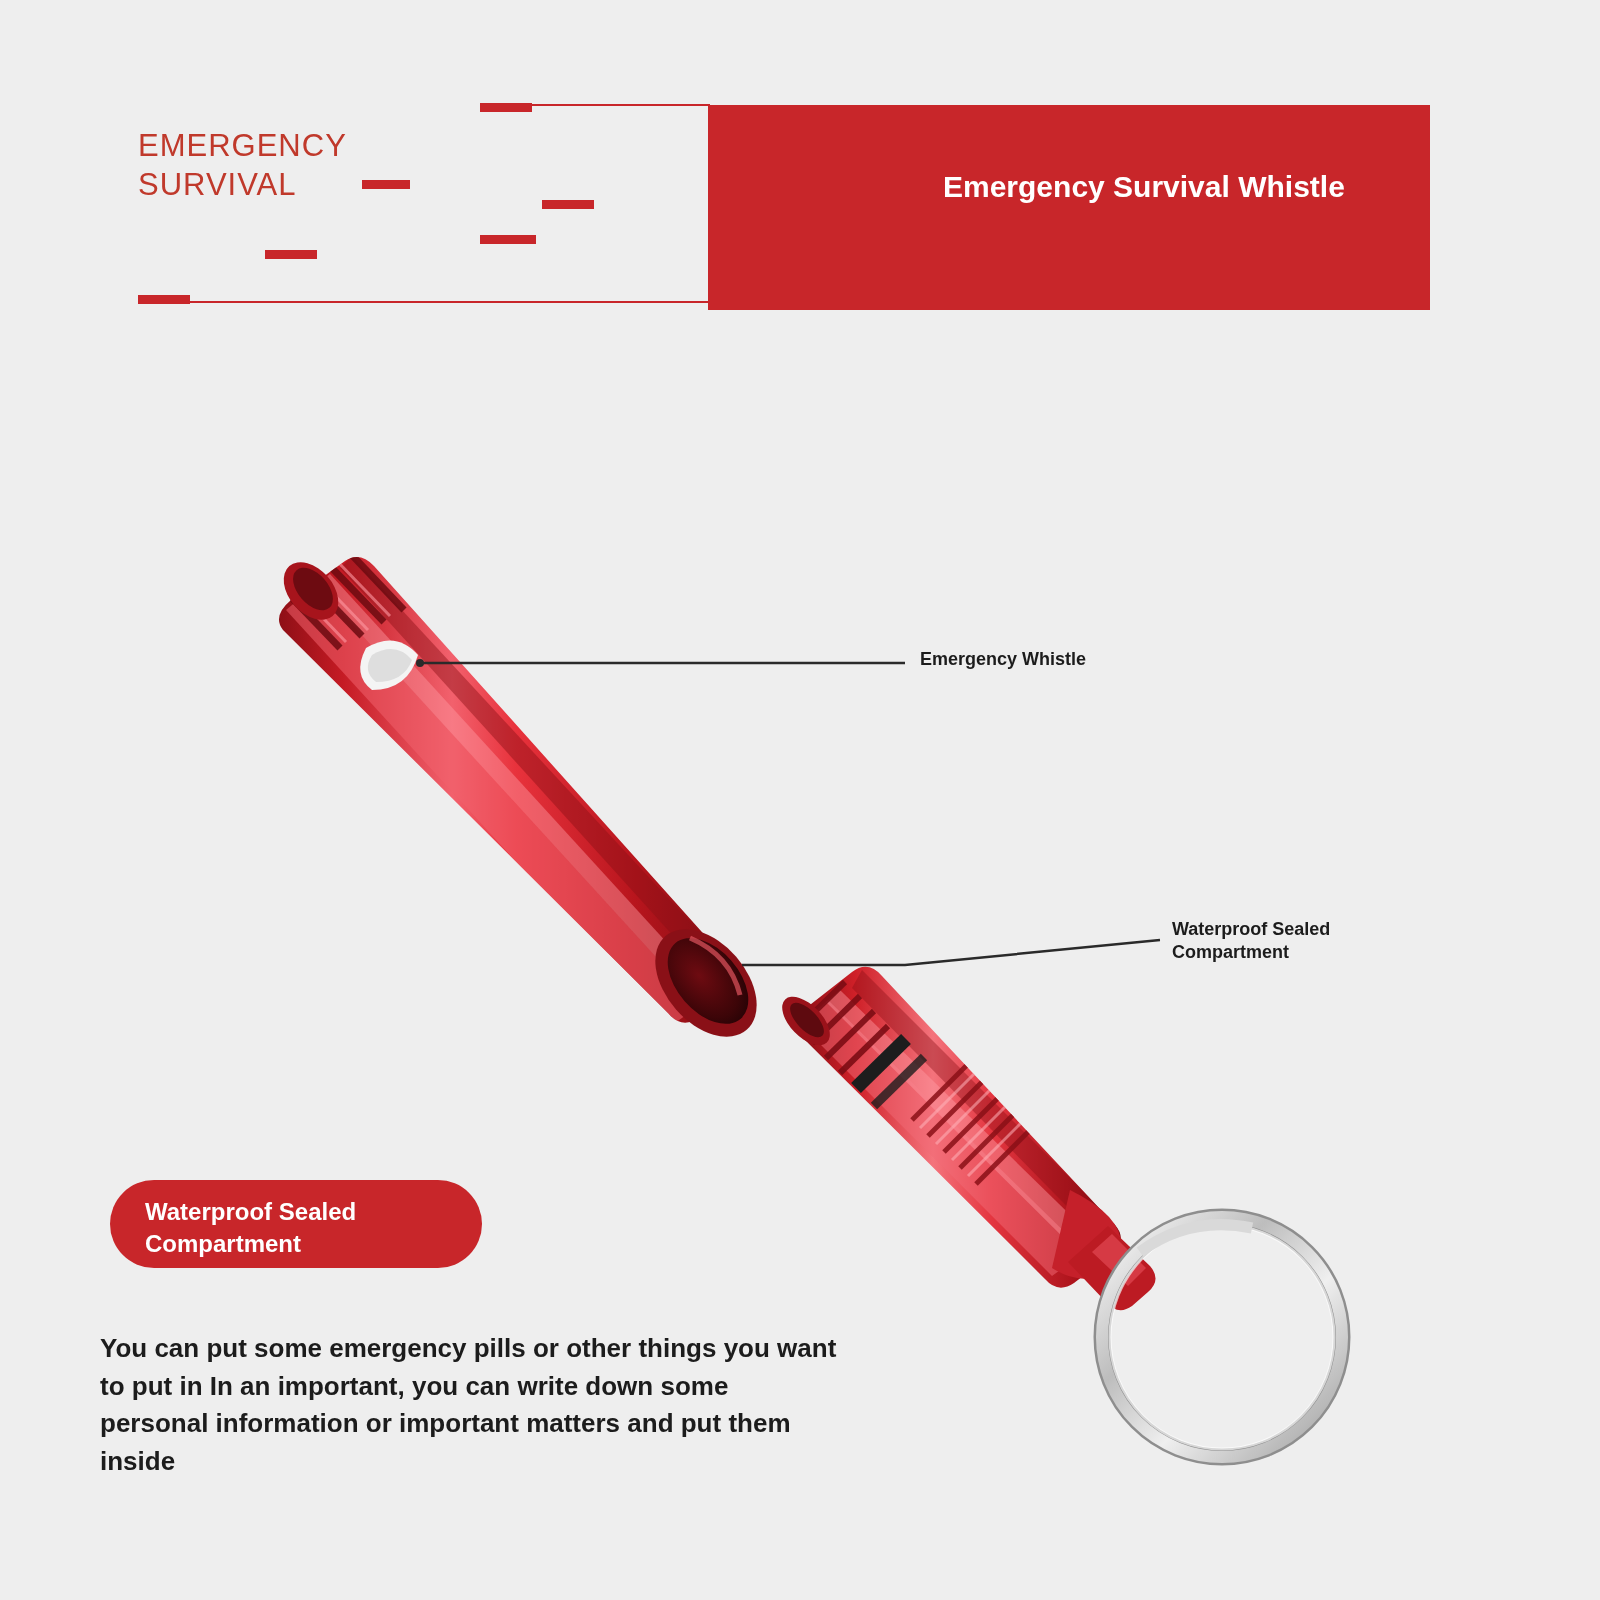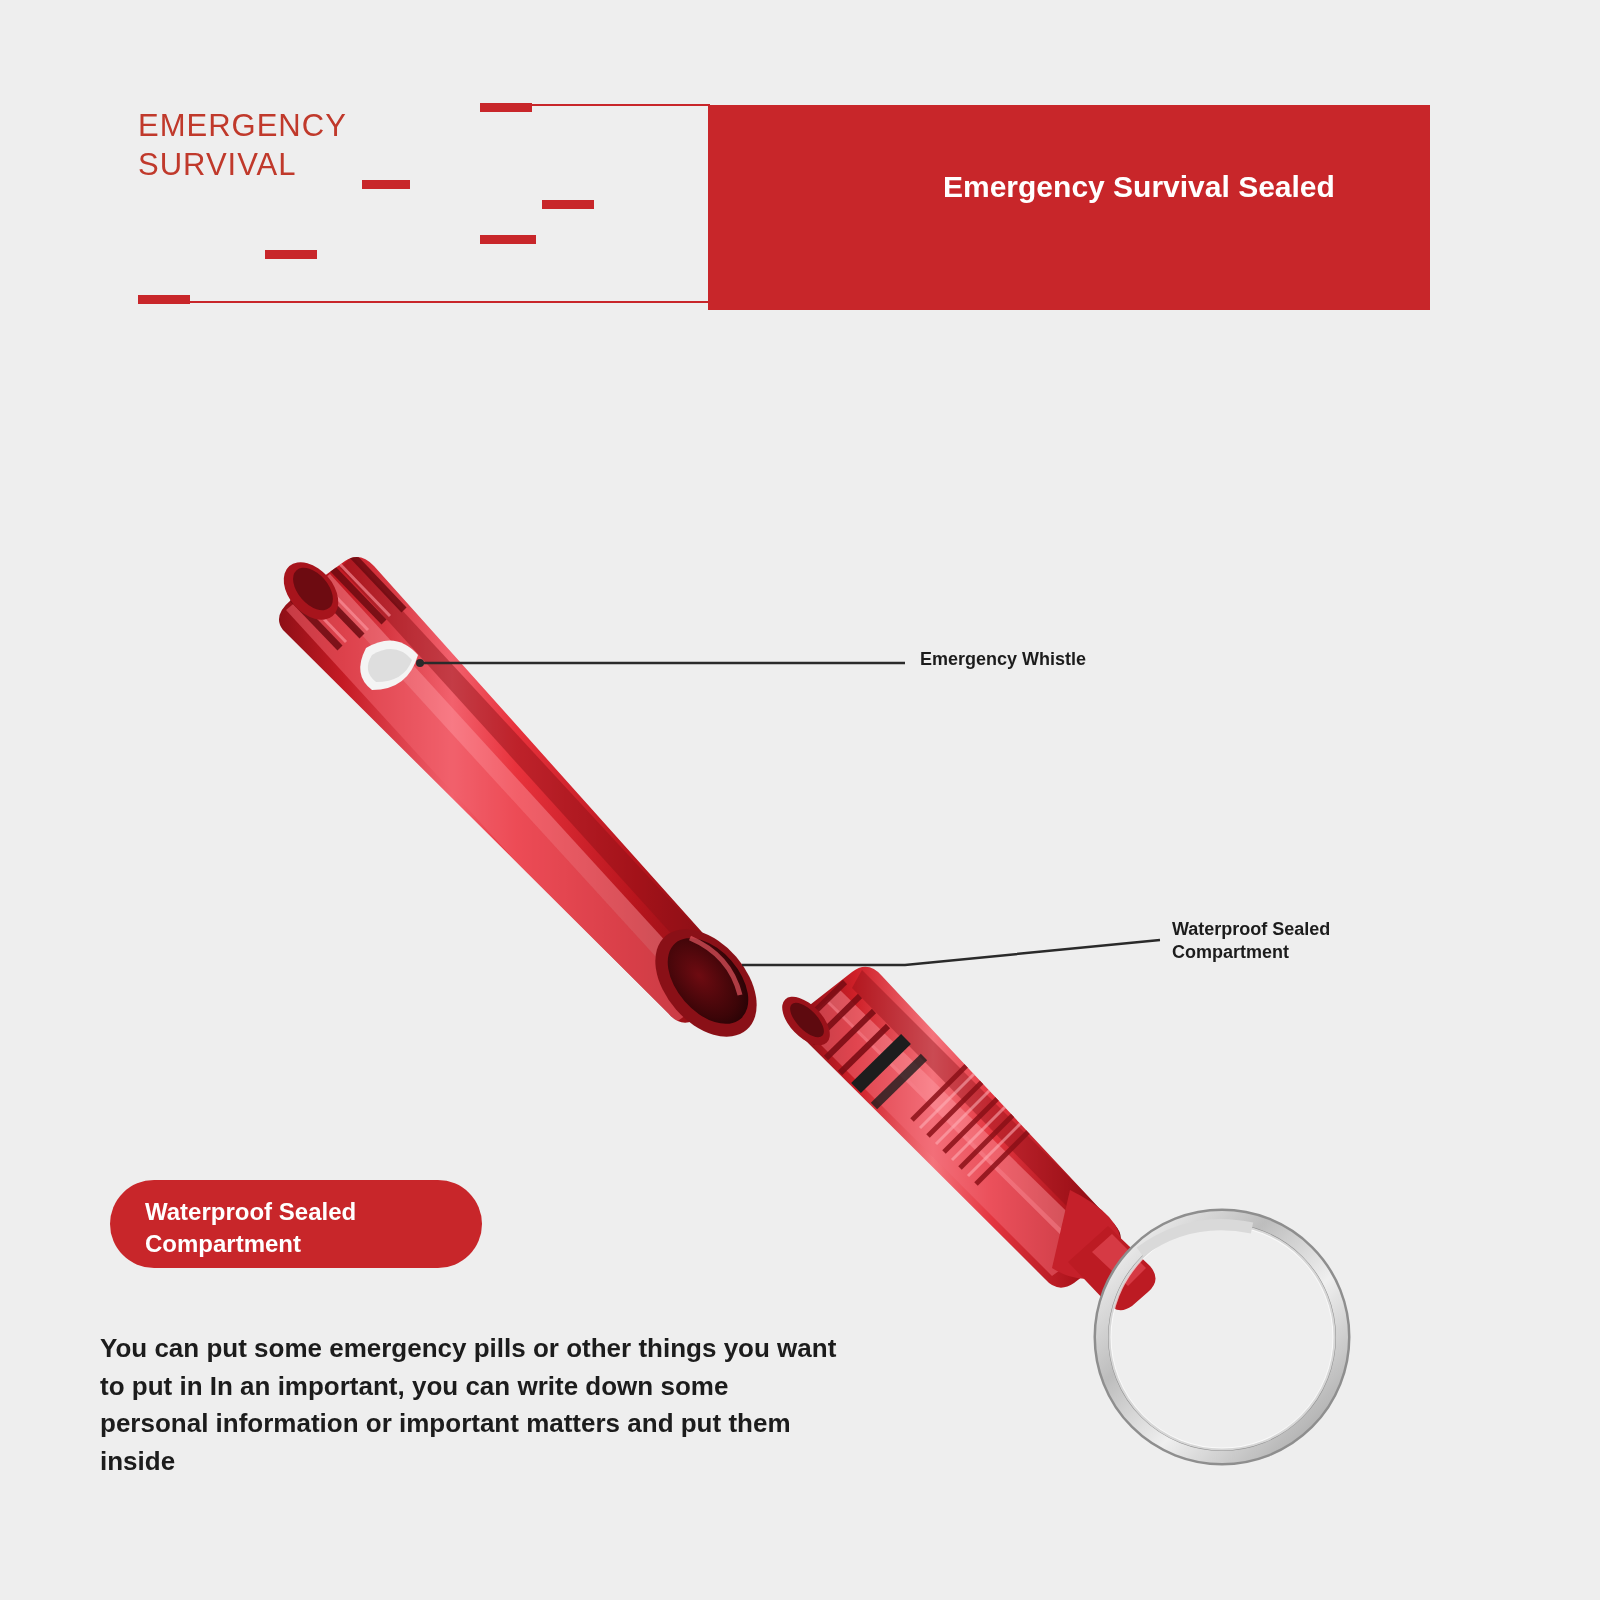--- a/index.html
+++ b/index.html
@@ -19,21 +19,21 @@
   .header {
     position: absolute;
     left: 130px;
     top: 95px;
     width: 1300px;
     height: 215px;
   }
   .header-left-title {
     position: absolute;
     left: 8px;
-    top: 12px;
+    top: 32px;
     color: #c0392b;
     font-size: 31px;
     letter-spacing: 1px;
     line-height: 1.25;
     font-family: "Liberation Sans", sans-serif;
   }
   .header-red-panel {
     position: absolute;
     left: 578px;
     top: 10px;
@@ -131,21 +131,21 @@
   <div class="dash d4"></div>
   <div class="dash d5"></div>
   <div class="dash d6"></div>
 
   <div class="header-left-title">
     <div>EMERGENCY</div>
     <div>SURVIVAL</div>
   </div>
 
   <div class="header-red-panel">
-    <div class="header-red-title">Emergency Survival Sealed</div>
+    <div class="header-red-title">Emergency Survival Whistle</div>
   </div>
 </div>
 
 <svg class="product" viewBox="0 0 1600 1600" width="1600" height="1600" xmlns="http://www.w3.org/2000/svg">
   <defs>
 
     <linearGradient id="barrelGrad" x1="0" y1="0" x2="1" y2="0">
       <stop offset="0%" stop-color="#8e0f16"></stop>
       <stop offset="14%" stop-color="#c51b24"></stop>
       <stop offset="38%" stop-color="#f2616d"></stop>

